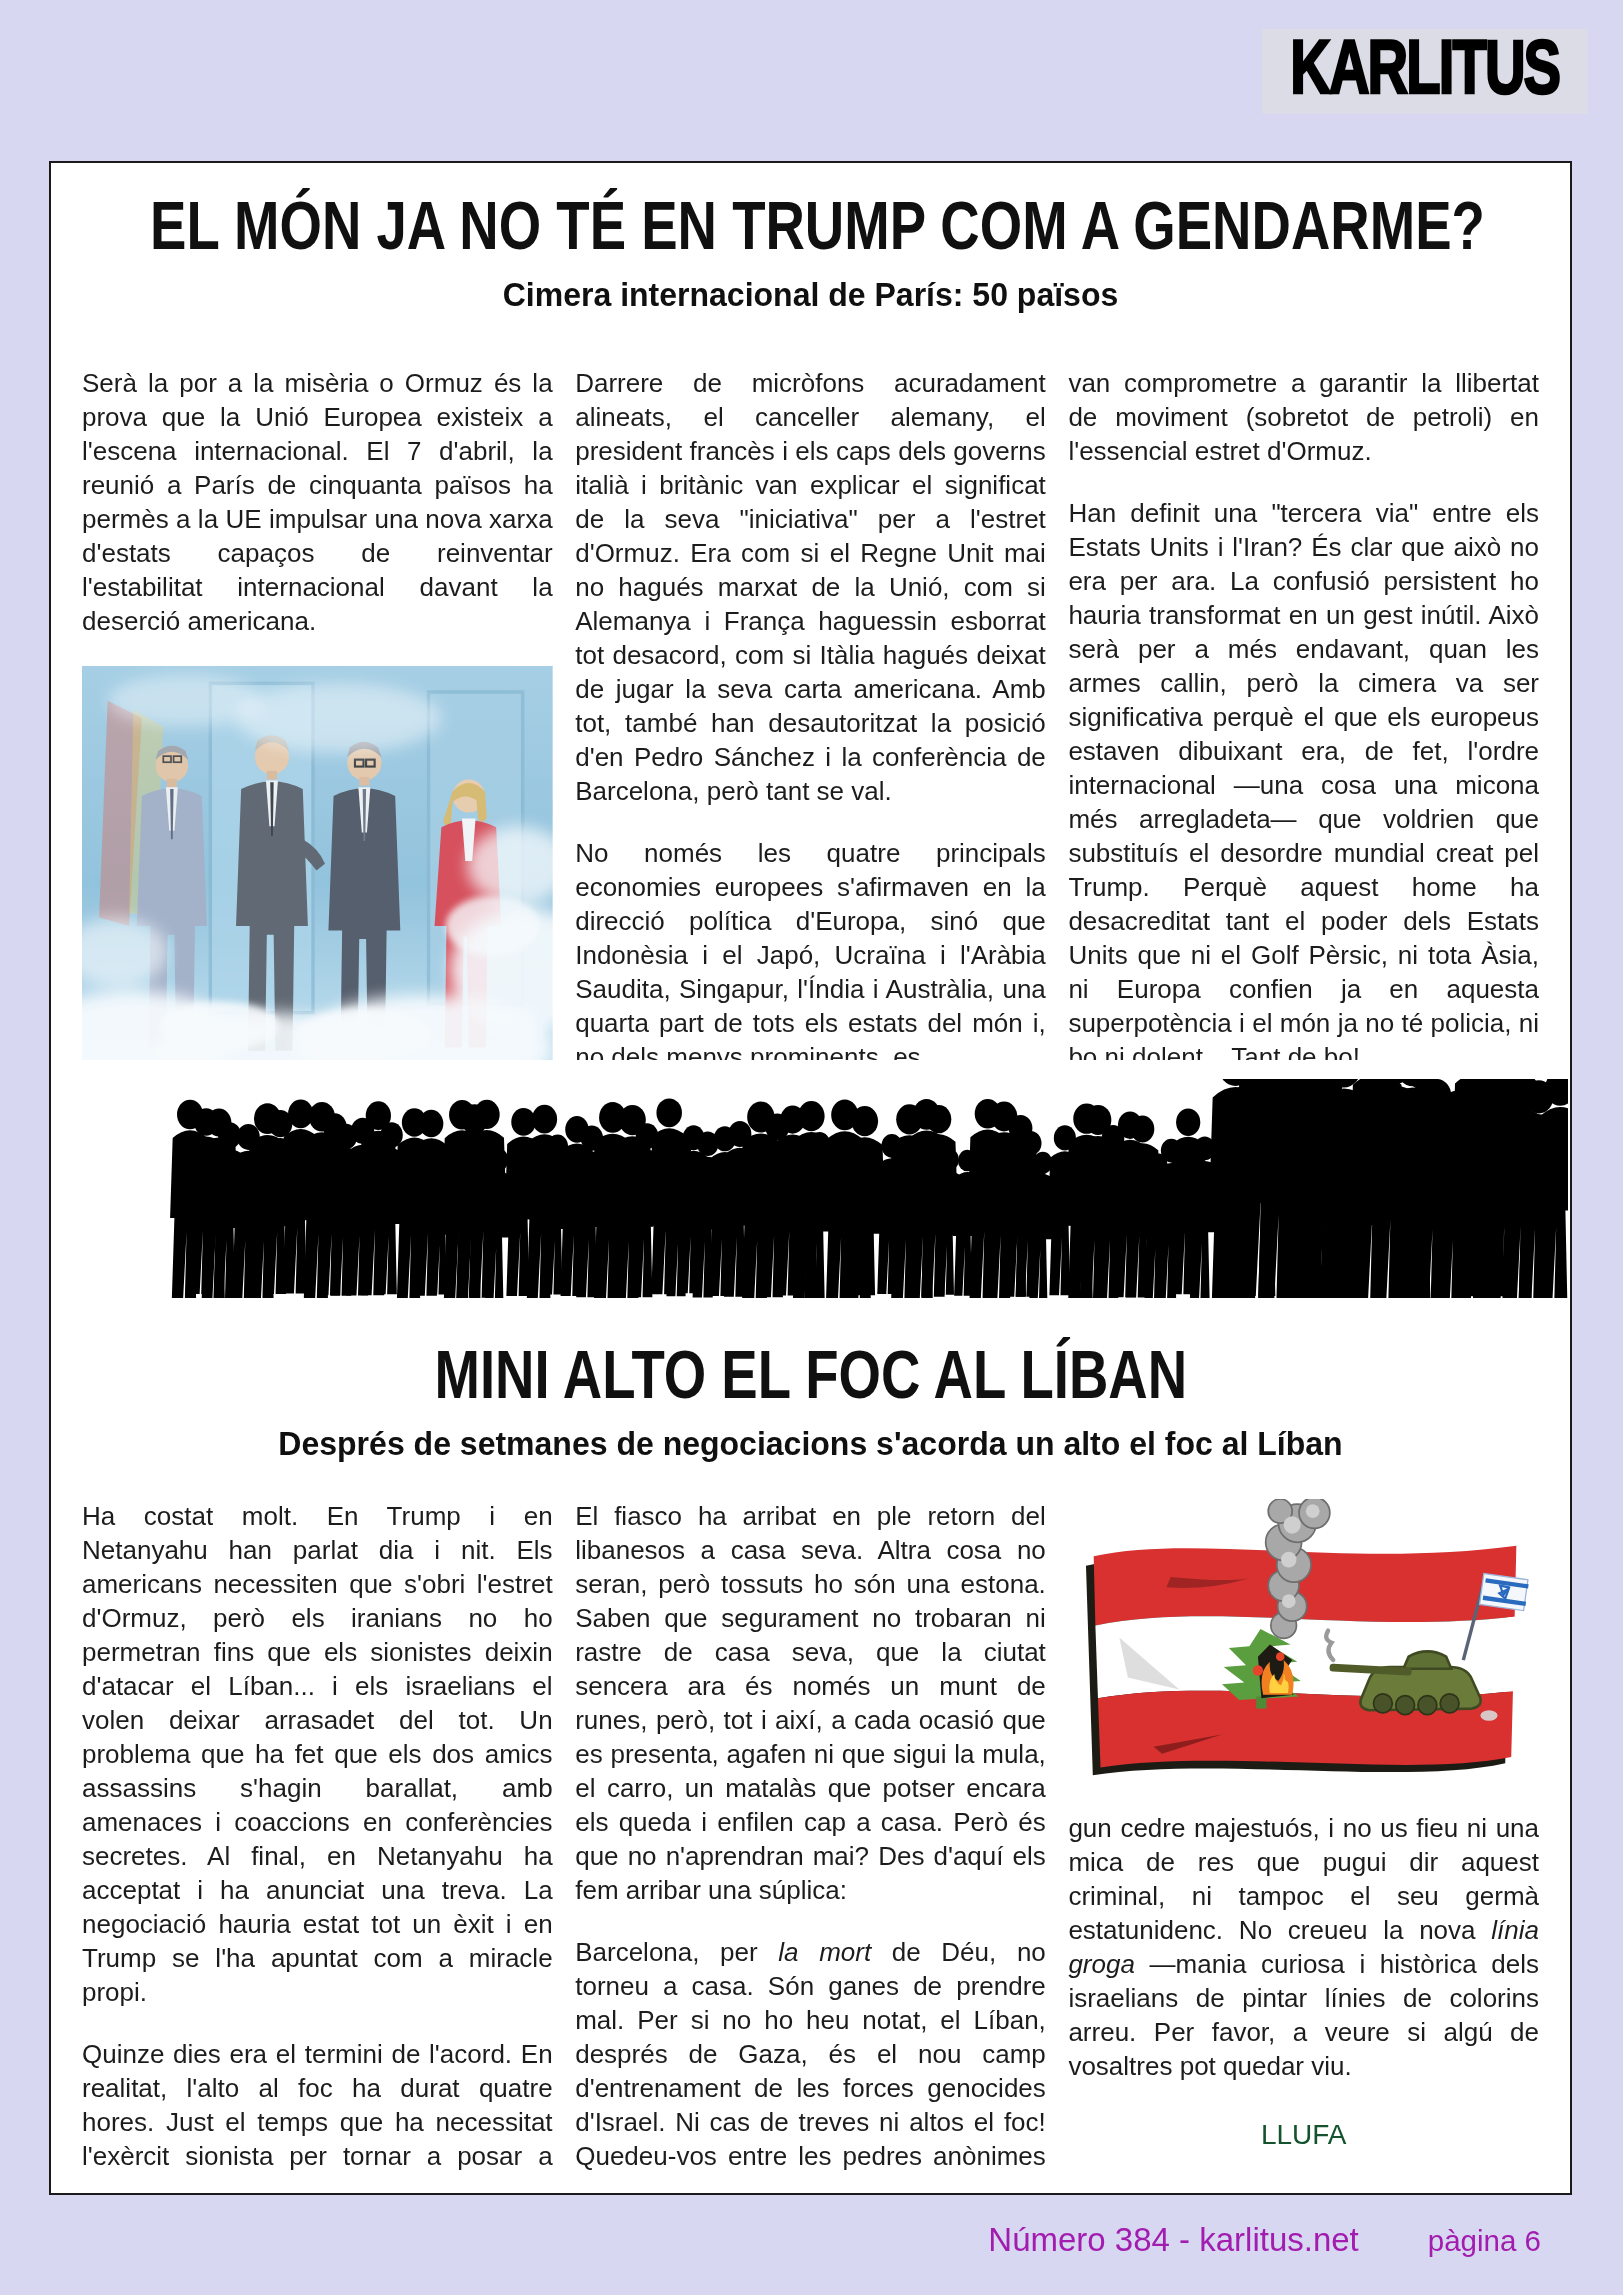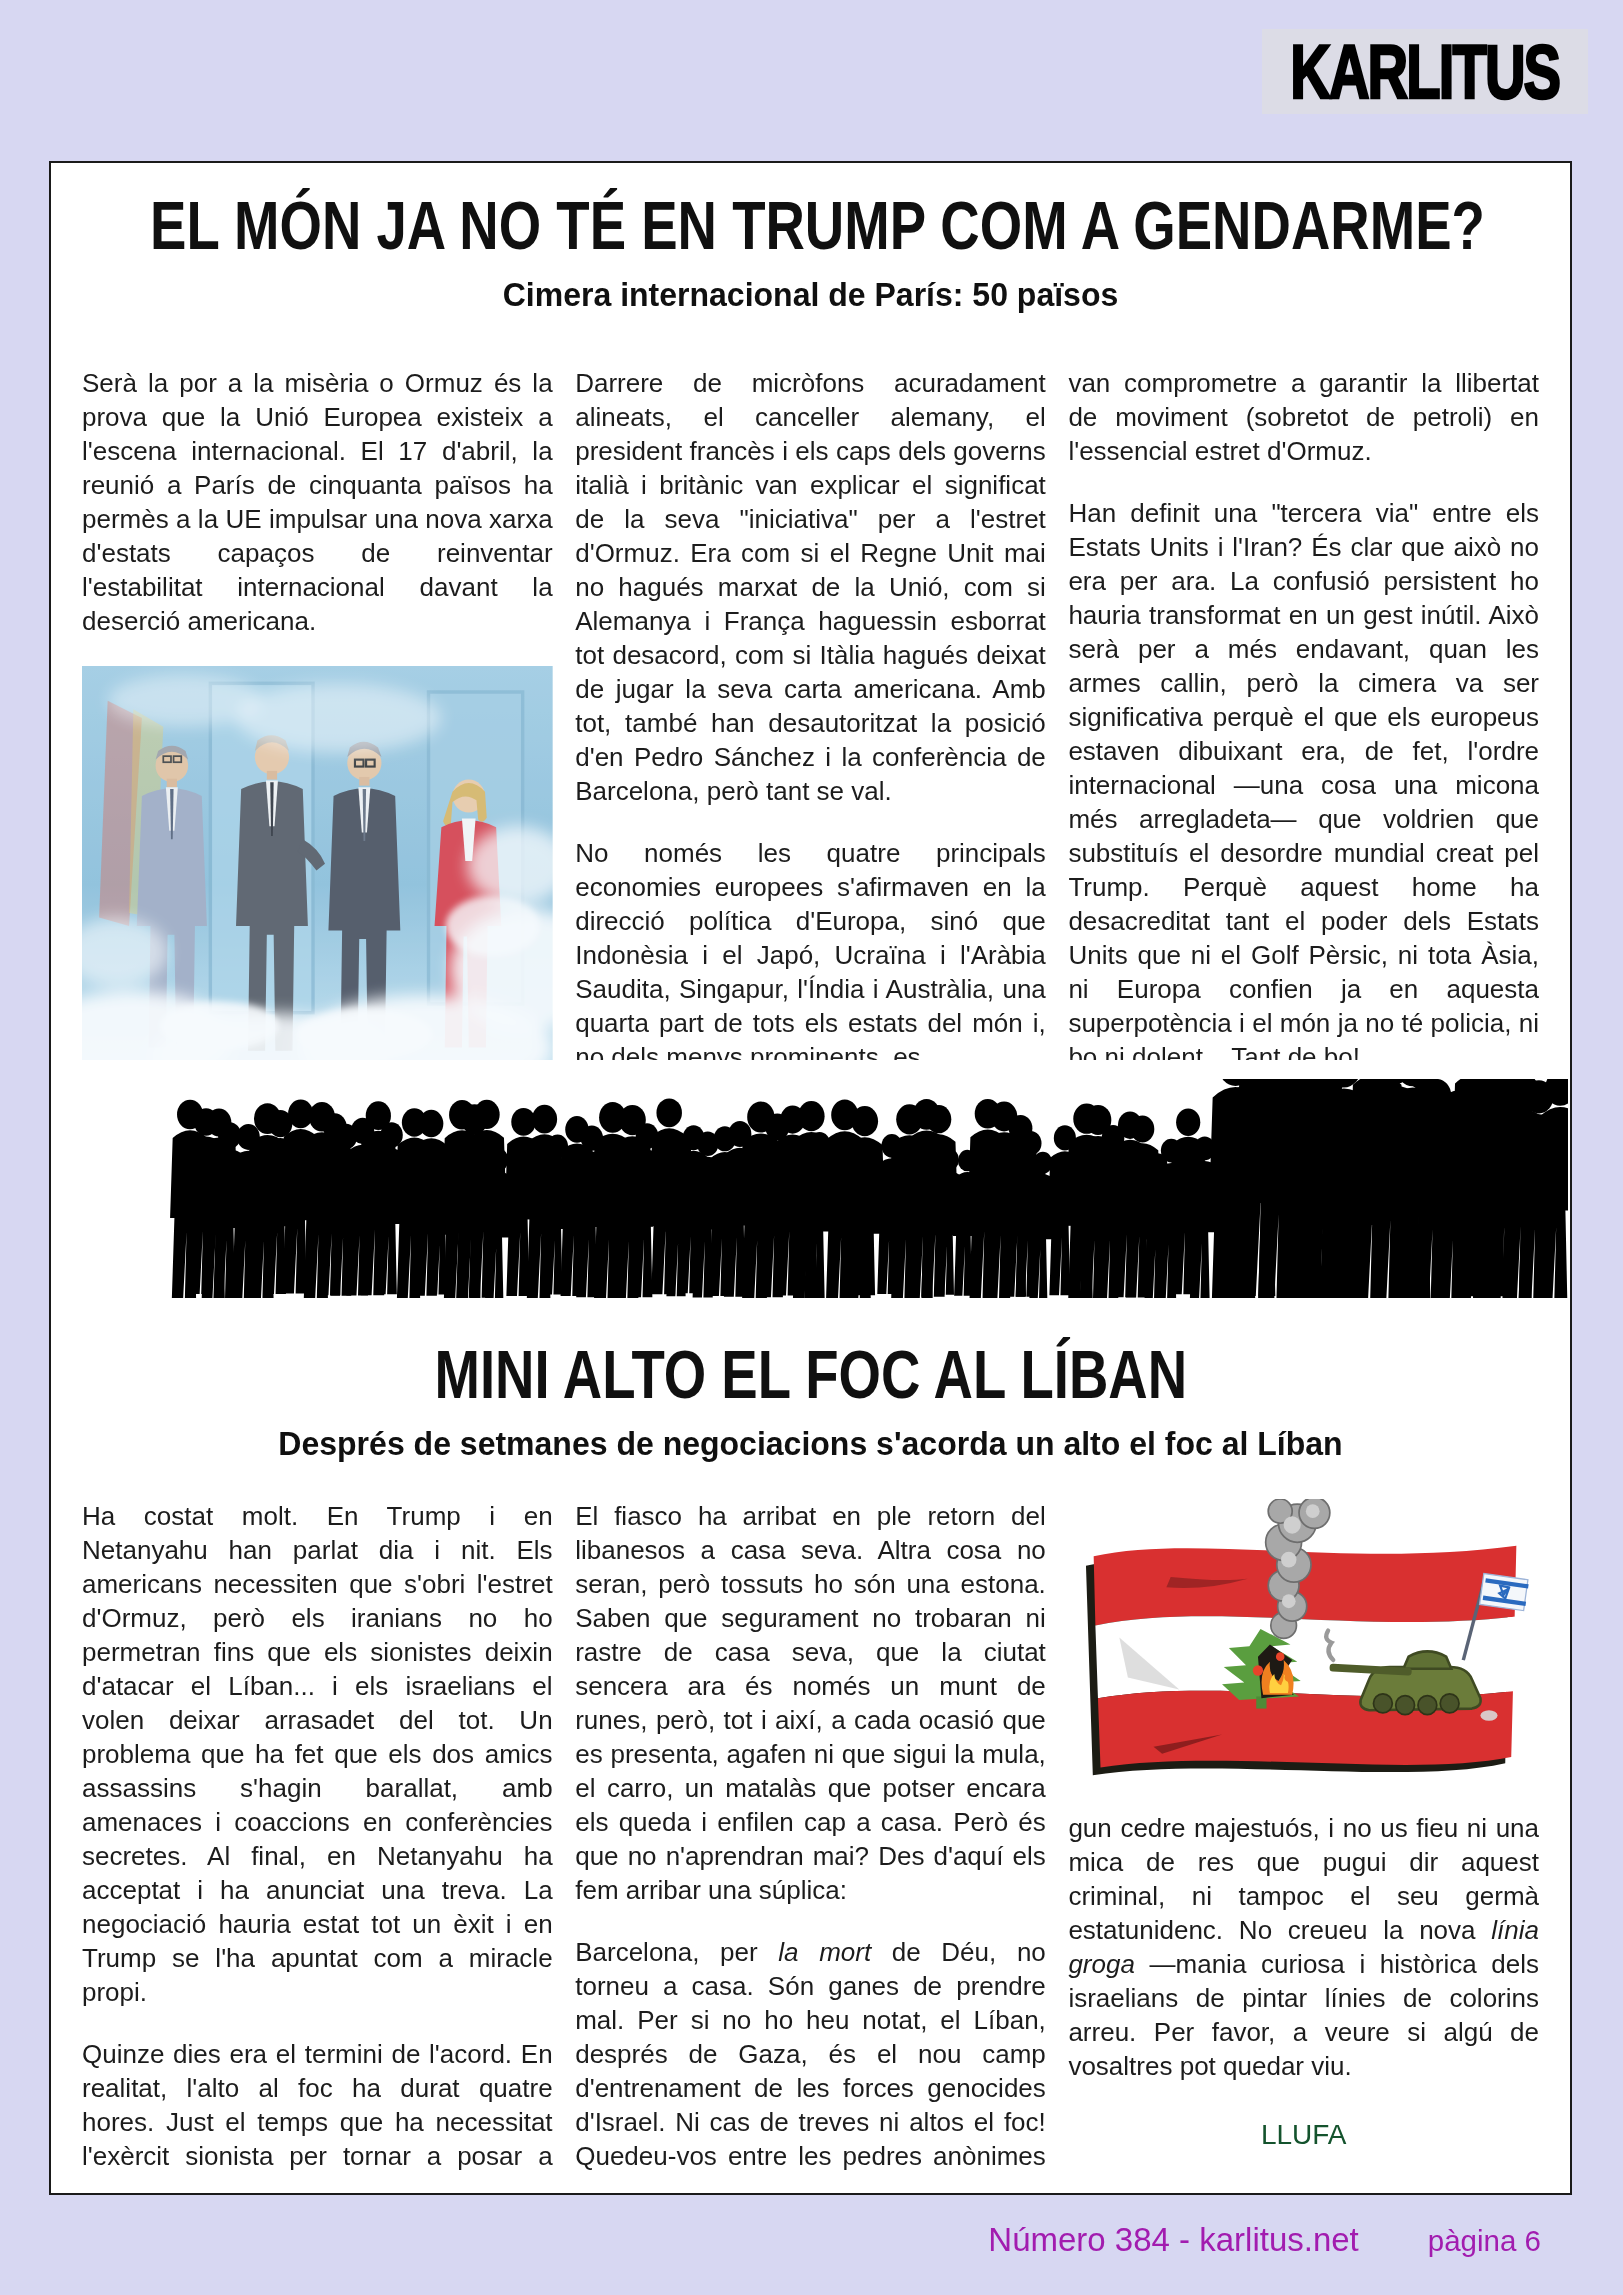--- a/index.html
+++ b/index.html
@@ -1,20 +1,20 @@
 <!DOCTYPE html>
 <html style="font-size:14px"><head>
 <meta charset="utf-8">
 <style>
   html,body{margin:0;padding:0;}
   body{width:1623px;height:2295px;background:#d7d7f2;font-family:"Liberation Sans",sans-serif;}
   .page{position:relative;width:1623px;height:2295px;background:#d7d7f2;overflow:hidden;}
 
   .logo-box{position:absolute;top:29px;left:1262px;width:326px;height:85px;background:#dcdce6;
-    display:flex;align-items:center;justify-content:center;overflow:hidden;}
+    display:flex;justify-content:center;overflow:hidden;}
   .logo-box span{font-size:76px;font-weight:bold;color:#000;letter-spacing:-2.6px;white-space:nowrap;
     transform:scaleX(0.74);-webkit-text-stroke:2.6px #000;line-height:1;}
 
   .content{position:absolute;left:49px;top:161px;width:1519px;height:2030px;background:#ffffff;
     border:2.6px solid #1a1a1a;overflow:hidden;}
 
   .headline{margin:31px 8.7px 0;text-align:center;font-size:62px;line-height:1.04;font-weight:bold;
     color:#101010;transform:scale(0.88,1.12);white-space:nowrap;}
   .deck{margin:17.4px 0 0;text-align:center;font-size:33px;font-weight:bold;color:#101010;
     transform:scaleX(0.97);}
@@ -45,21 +45,21 @@
     <span>KARLITUS</span>
   </div>
 
   <div class="content">
 
     <div class="headline">EL MÓN JA NO TÉ EN TRUMP COM A GENDARME?</div>
     <div class="deck">Cimera internacional de París: 50 països</div>
 
     <div class="cols a1cols">
       <div class="col">
-        <p>Serà la por a la misèria o Ormuz és la prova que la Unió Europea existeix a l'escena internacional. El 17 d'abril, la reunió a París de cinquanta països ha permès a la UE impulsar una nova xarxa d'estats capaços de reinventar l'estabilitat internacional davant la deserció americana.</p>
+        <p>Serà la por a la misèria o Ormuz és la prova que la Unió Europea existeix a l'escena internacional. El 7 d'abril, la reunió a París de cinquanta països ha permès a la UE impulsar una nova xarxa d'estats capaços de reinventar l'estabilitat internacional davant la deserció americana.</p>
 
         <svg class="leaders" viewBox="0 0 550 458" preserveAspectRatio="none">
           <defs>
             <linearGradient id="sky" x1="0" y1="0" x2="0" y2="1">
               <stop offset="0" stop-color="#9ecbe2"></stop>
                 <stop offset="0.55" stop-color="#86bcd8"></stop>
                 <stop offset="1" stop-color="#bfe0ef"></stop>
             </linearGradient>
             <filter id="blur8" x="-40%" y="-40%" width="180%" height="180%">
                 <feGaussianBlur stdDeviation="9"></feGaussianBlur>

